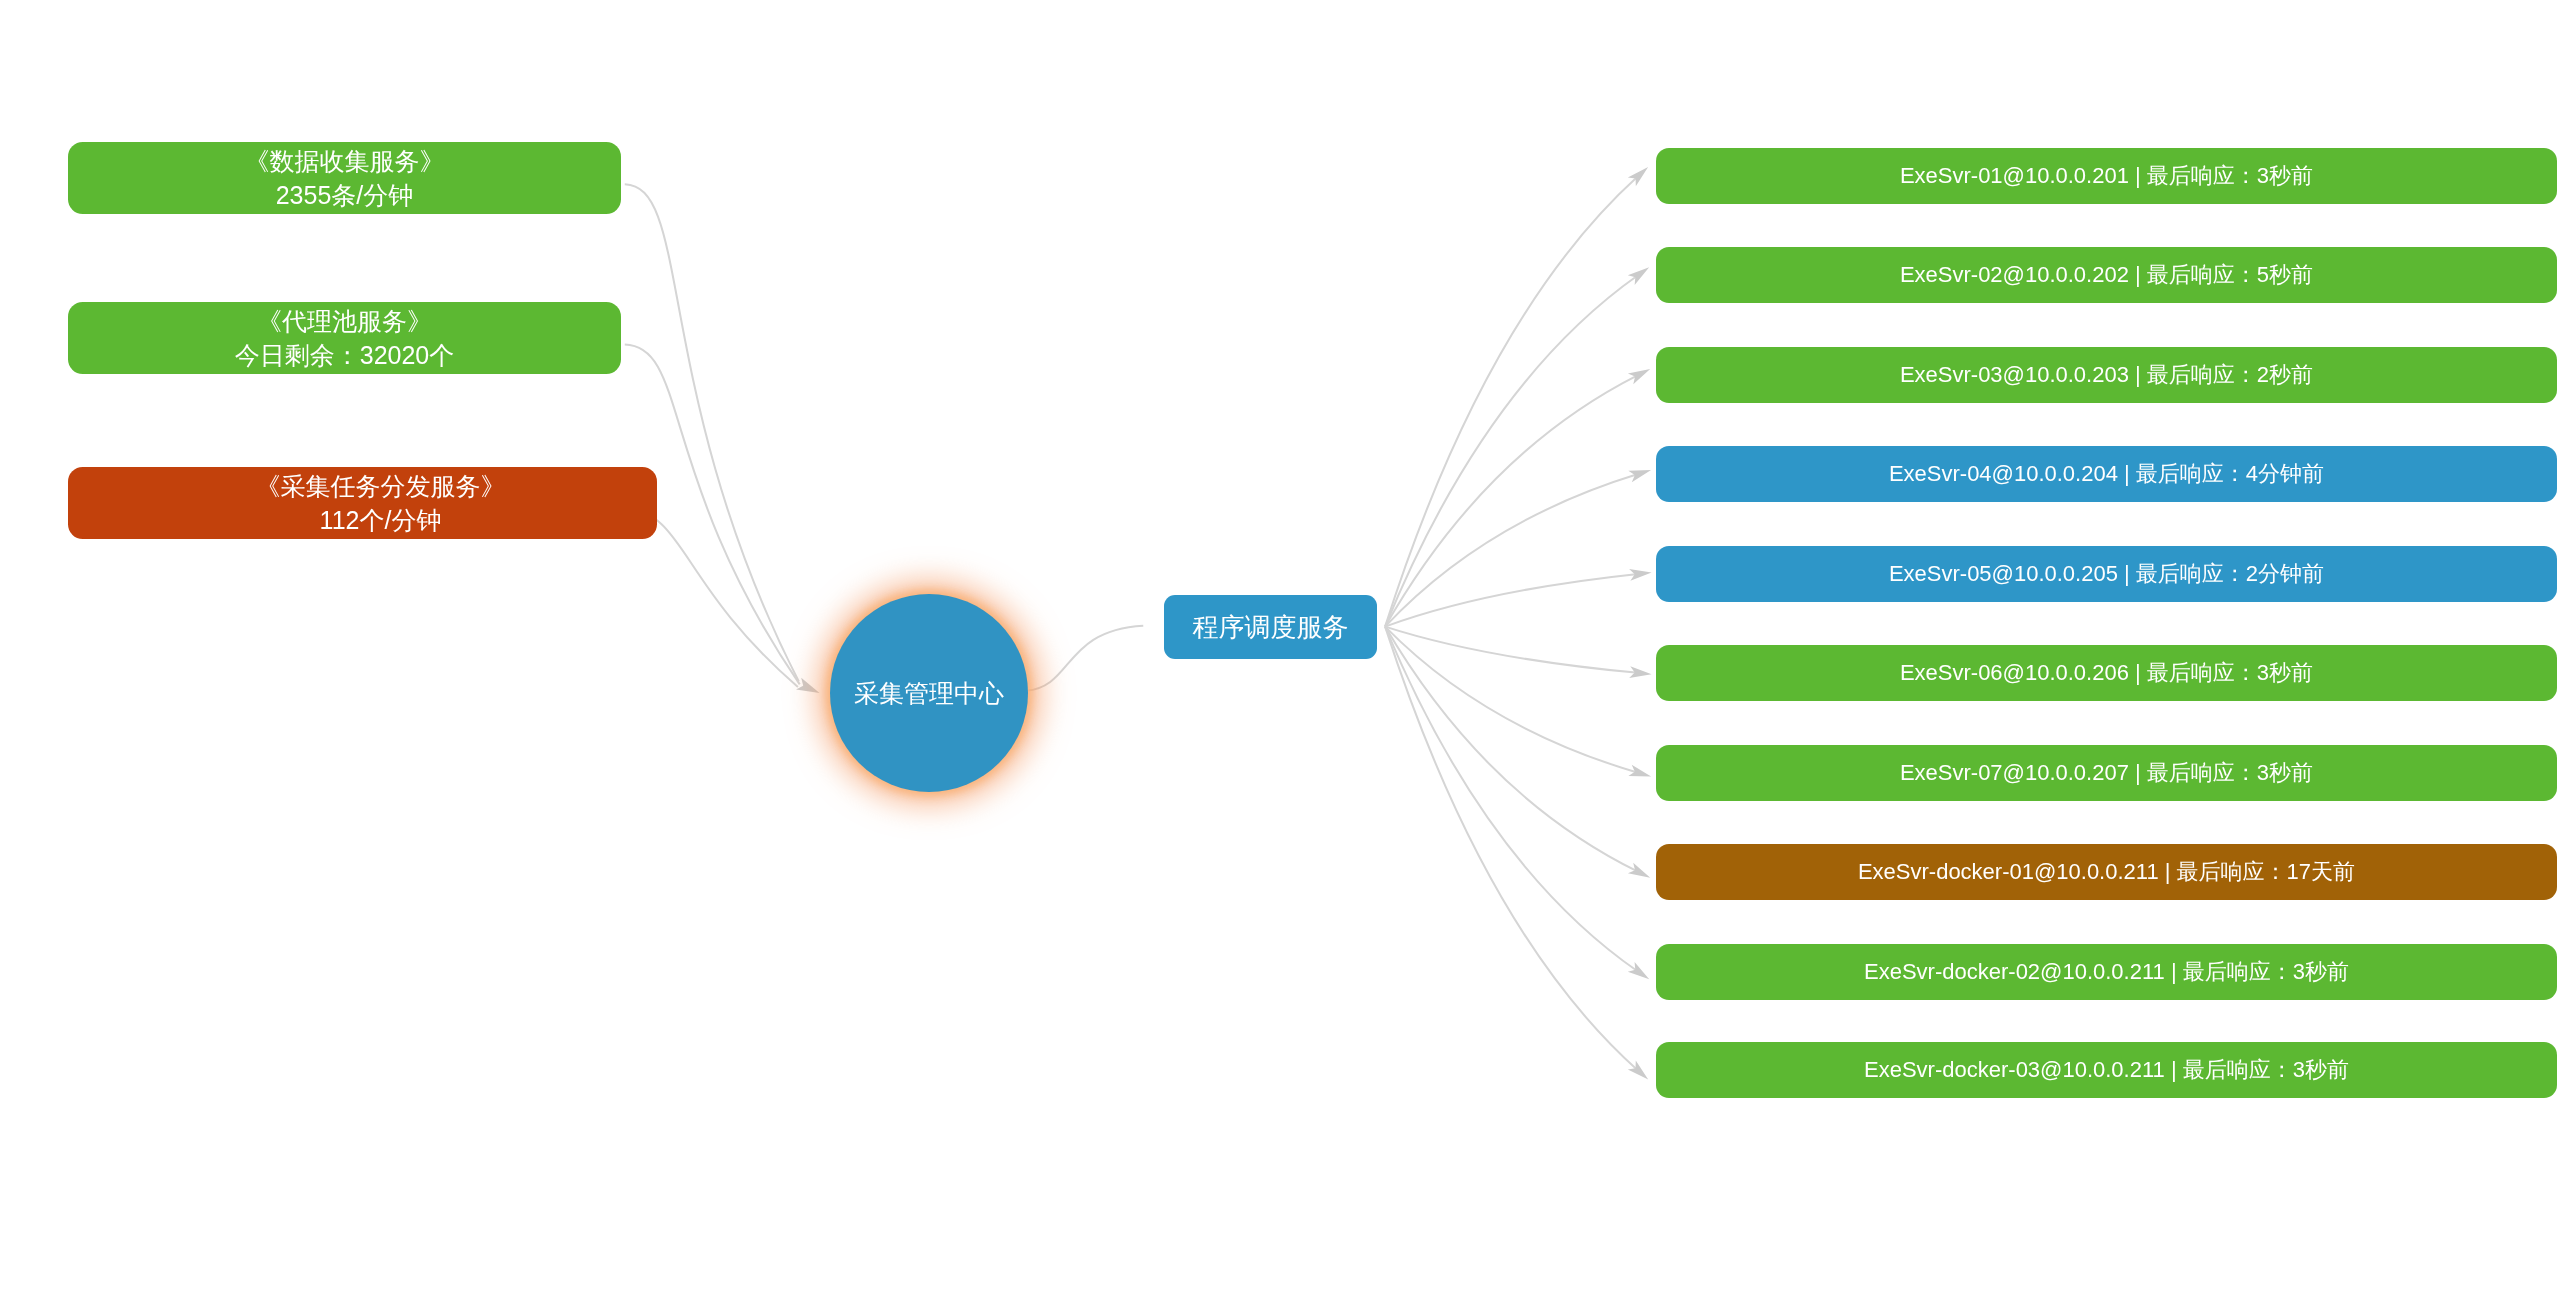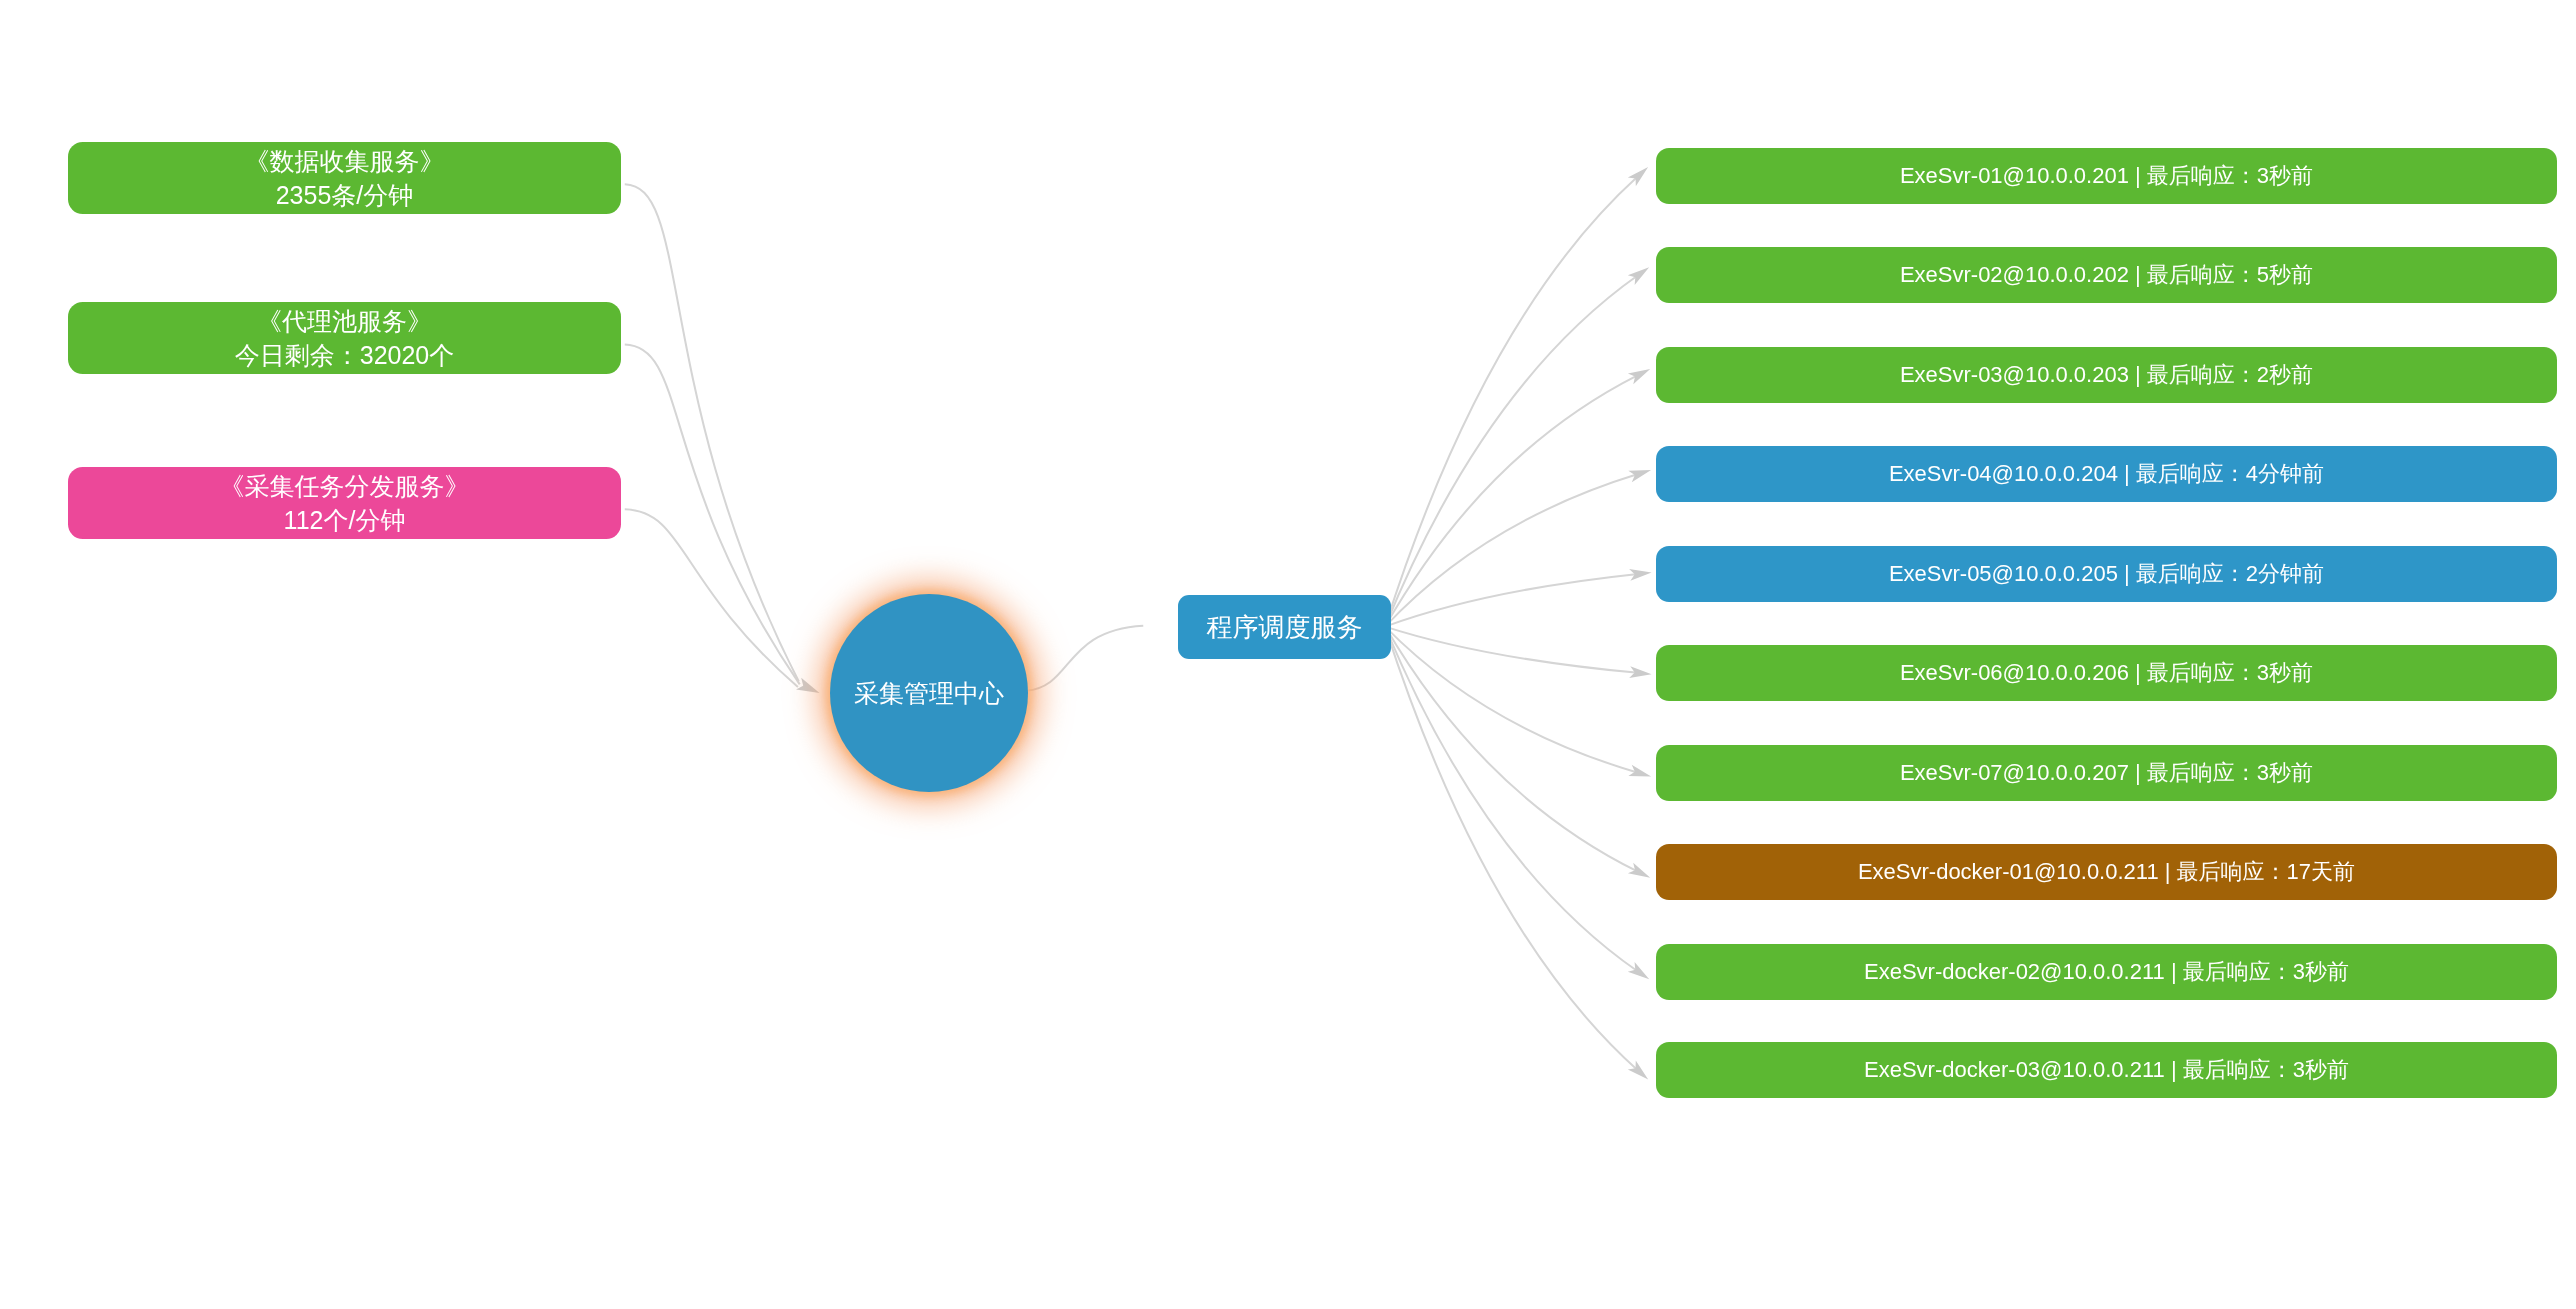--- a/index.html
+++ b/index.html
@@ -29,21 +29,21 @@
   }
   #center-node{
     position:absolute;left:830px;top:594px;width:198px;height:198px;border-radius:50%;
     display:flex;align-items:center;justify-content:center;
     color:var(--label);font-size:25px;
     box-shadow:0 0 9.2px 3.7px rgba(249,177,118,0.95), 0 0 29px 14.7px rgba(244,146,88,0.55);
   }
   #scheduler-node{
     position:absolute;left:1164px;top:595px;width:213px;height:64px;border-radius:11px;
     display:flex;align-items:center;justify-content:center;
-    color:var(--label);font-size:26px;white-space:nowrap;margin-left:14px;
+    color:var(--label);font-size:26px;white-space:nowrap;
   }
   .t{display:block;}
 </style>
 </head>
 <body>
 
 <div id="stage">
 
   <svg id="edge-layer" width="2576" height="1310" viewBox="0 0 2812 1430">
 
@@ -87,21 +87,21 @@
   </div>
 
 <div class="lnode" style="left: 68px; top: 142px; background: rgb(92, 184, 50);">
       <span class="t">《数据收集服务》</span>
       <span class="t">2355条/分钟</span>
     </div>
     <div class="lnode" style="left: 68px; top: 302px; background: rgb(92, 184, 50);">
       <span class="t">《代理池服务》</span>
       <span class="t">今日剩余：32020个</span>
     </div>
-    <div class="lnode" style="left: 68px; top: 467px; background: #ec4899;">
+    <div class="lnode" style="left: 68px; top: 467px; background: #c2410c; padding-left: 36px;">
       <span class="t">《采集任务分发服务》</span>
       <span class="t">112个/分钟</span>
     </div>
     <div class="snode" style="top: 148px; background: rgb(92, 184, 50);">
       <span class="t">ExeSvr-01@10.0.0.201 | 最后响应：3秒前</span>
     </div>
     <div class="snode" style="top: 247px; background: rgb(92, 184, 50);">
       <span class="t">ExeSvr-02@10.0.0.202 | 最后响应：5秒前</span>
     </div>
     <div class="snode" style="top: 347px; background: rgb(92, 184, 50);">

